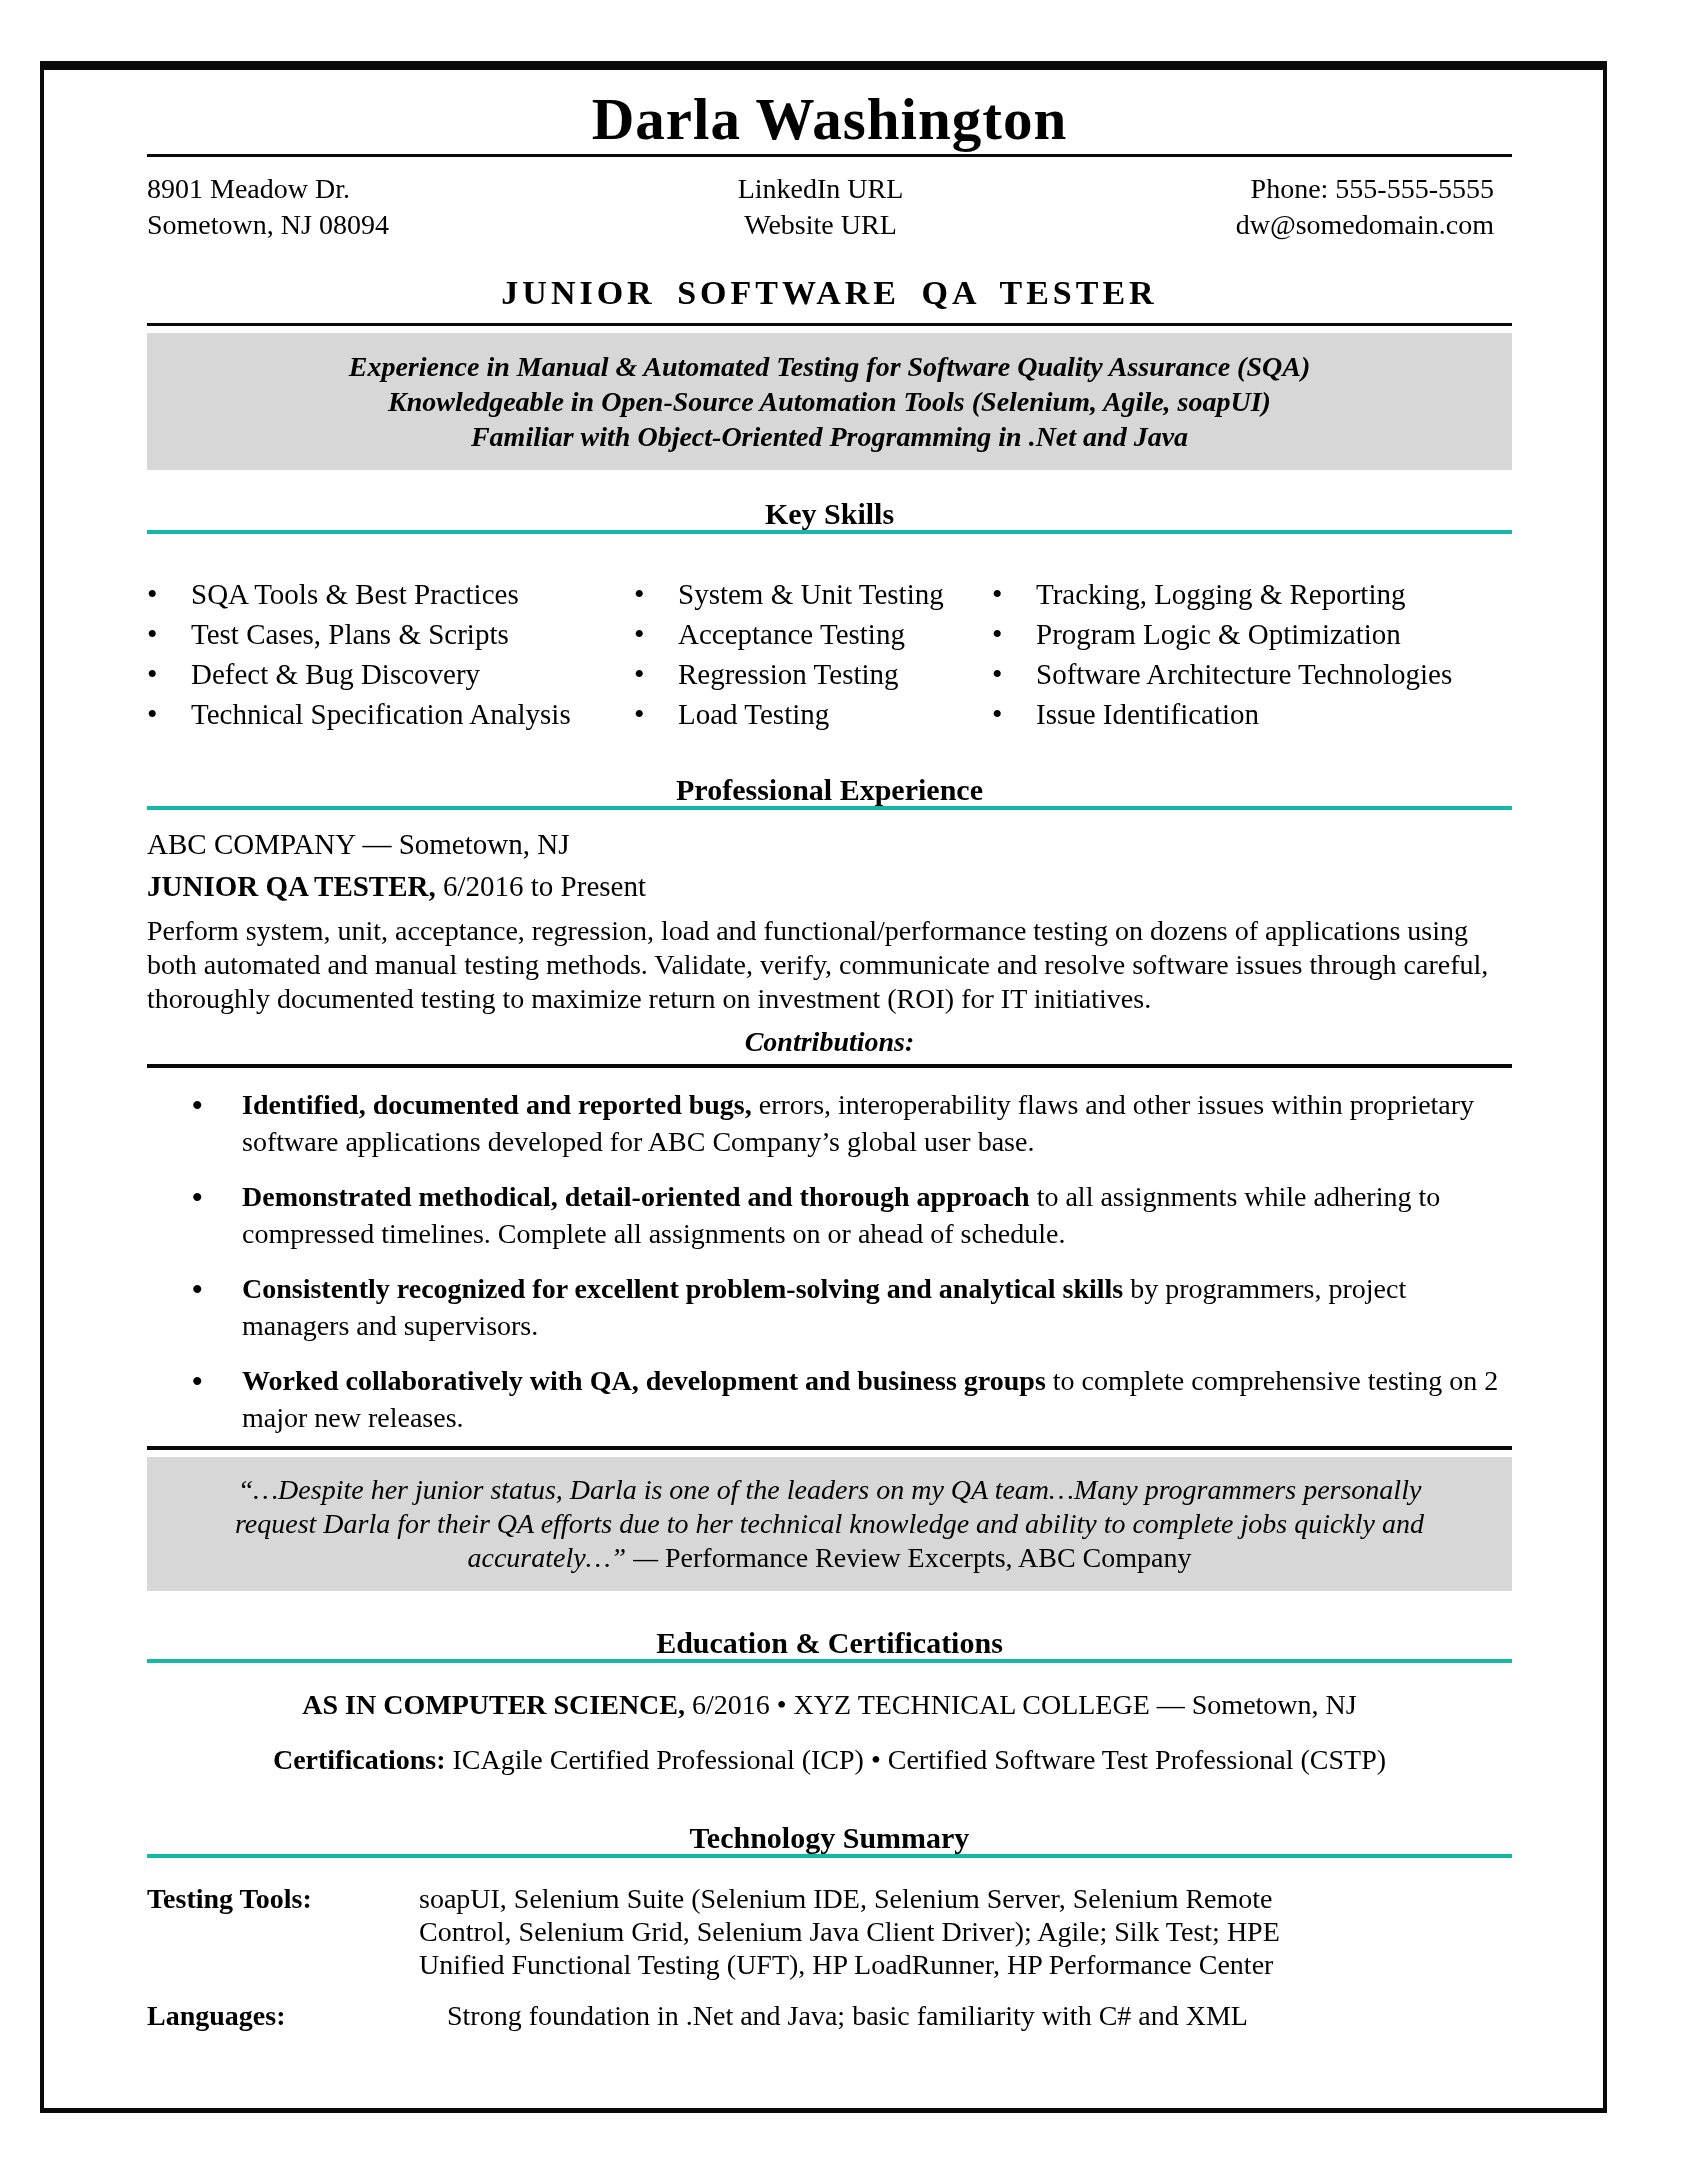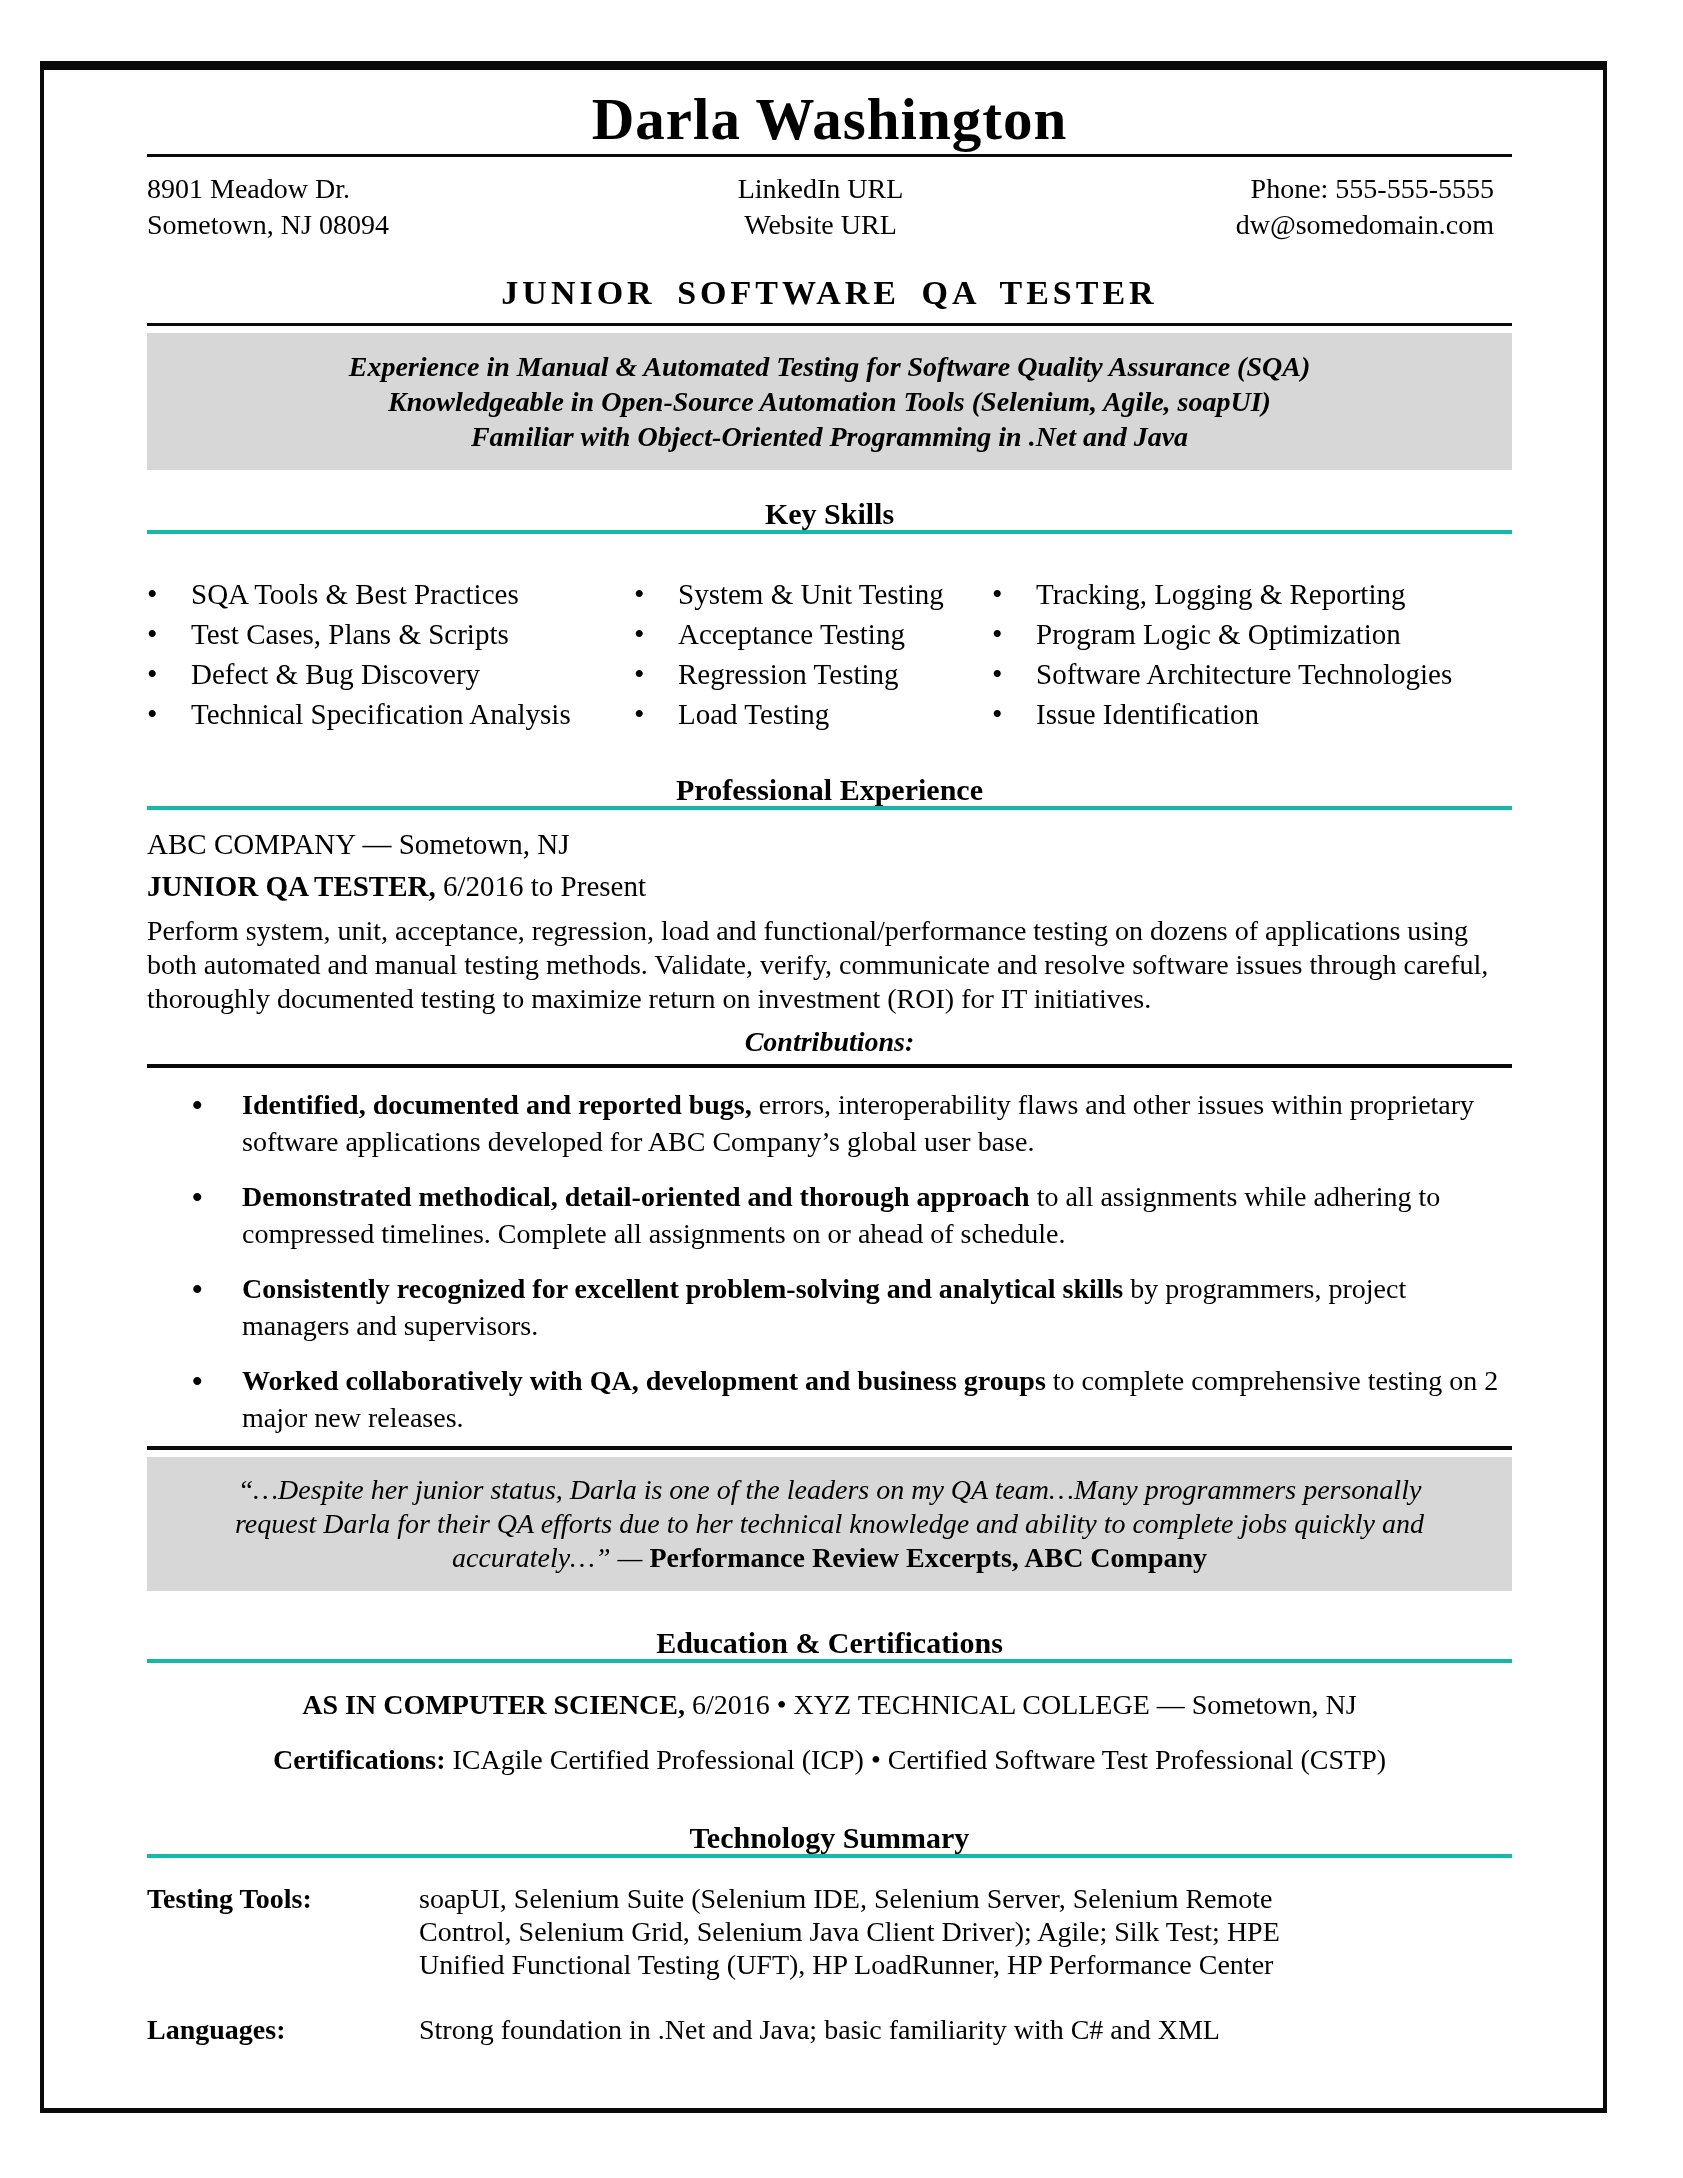--- a/index.html
+++ b/index.html
@@ -62,21 +62,21 @@
     padding:16px 42px;
     font-size:28px;line-height:35px;
     font-weight:bold;font-style:italic;
   }
   .quote-box{
     margin-top:7px;
     padding:16px 69px;
     font-size:28px;line-height:34px;
   }
   .quote-box .q-italic{font-style:italic;}
-  .quote-box .q-bold{font-weight:bold;}
+  .quote-box .q-bold{font-weight:normal;}
   
   .section-head{
     text-align:center;
     font-size:30px;line-height:32px;
     font-weight:bold;
     border-bottom:4px solid #14b8a6;
   }
   .mt-keyskills{margin-top:28px;}
   .mt-profexp{margin-top:40px;}
   .mt-edu{margin-top:36px;}
@@ -125,21 +125,21 @@
   
   .edu-line{text-align:center;font-size:28px;line-height:32px;}
   .edu-degree{margin-top:26px;}
   .edu-cert{margin-top:23px;}
   .edu-line .b{font-weight:bold;}
   
   .tech-row{display:flex;font-size:28px;line-height:33px;}
   .tech-row .t-label{width:272px;font-weight:bold;}
   .tech-row .t-value{width:936px;}
   .tech-row1{margin-top:24px;}
-  .tech-row2{margin-top:32px;}
+  .tech-row2{margin-top:18px;gap:28px;}
 </style>
 </head>
 <body>
 
 <div class="canvas">
   <div class="sheet">
     <div class="inner">
 
       <h1 class="name">Darla Washington</h1>
       <div class="name-rule"></div>

